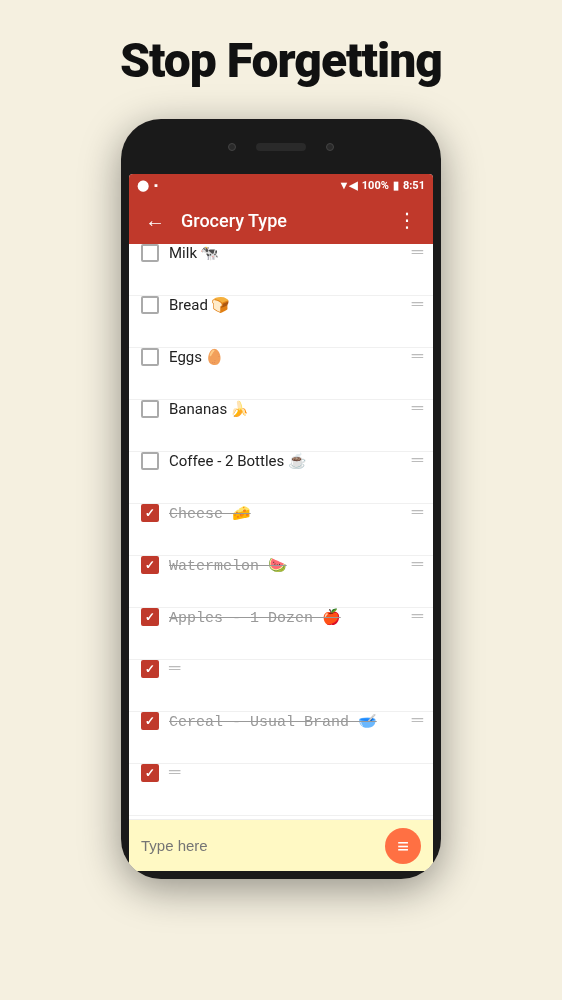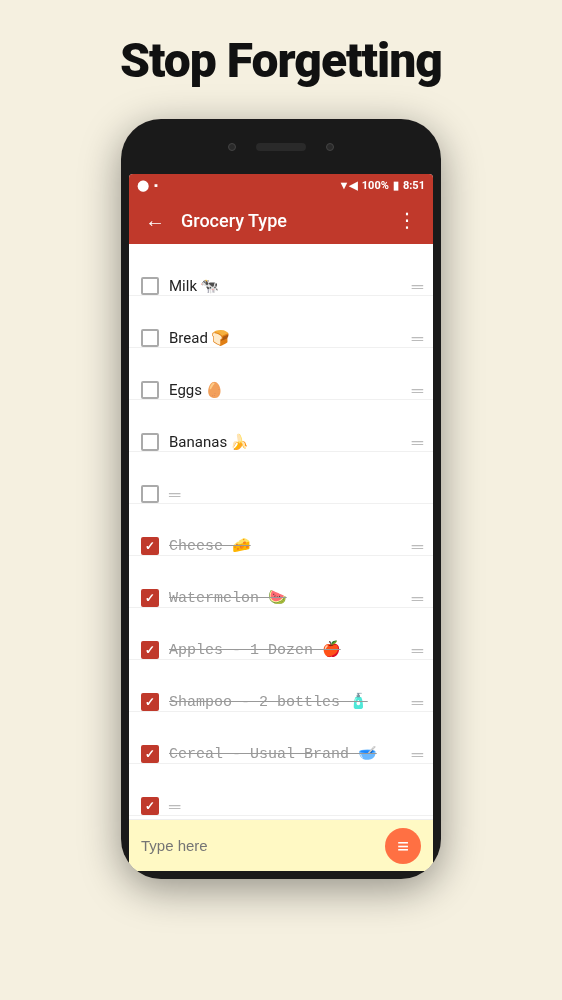--- a/index.html
+++ b/index.html
@@ -136,21 +136,21 @@
 
     
     .list-container {
       flex: 1;
       overflow-y: auto;
       background: #fff;
     }
 
     .list-item {
       display: flex;
-      align-items: flex-end;
+      align-items: flex-start;
       padding: 0 12px;
       height: 52px;
       border-bottom: 1px solid #f0f0f0;
       gap: 10px;
     }
 
     .checkbox {
       width: 18px;
       height: 18px;
       border: 2px solid #aaa;
@@ -279,40 +279,40 @@
             <span class="item-text">Eggs 🥚</span>
             <span class="drag-handle">═</span>
           </div>
           <div class="list-item">
             <div class="checkbox"></div>
             <span class="item-text">Bananas 🍌</span>
             <span class="drag-handle">═</span>
           </div>
           <div class="list-item">
             <div class="checkbox"></div>
+            <span class="item-text">Coffee - 2 Bottles ☕</span>
             <span class="drag-handle">═</span>
           </div>
           <div class="list-item">
             <div class="checkbox checked"></div>
             <span class="item-text strikethrough">Cheese 🧀</span>
             <span class="drag-handle">═</span>
           </div>
           <div class="list-item">
             <div class="checkbox checked"></div>
             <span class="item-text strikethrough">Watermelon 🍉</span>
             <span class="drag-handle">═</span>
           </div>
           <div class="list-item">
             <div class="checkbox checked"></div>
             <span class="item-text strikethrough">Apples - 1 Dozen 🍎</span>
             <span class="drag-handle">═</span>
           </div>
           <div class="list-item">
             <div class="checkbox checked"></div>
-            <span class="item-text strikethrough">Shampoo - 2 bottles 🧴</span>
             <span class="drag-handle">═</span>
           </div>
           <div class="list-item">
             <div class="checkbox checked"></div>
             <span class="item-text strikethrough">Cereal - Usual Brand 🥣</span>
             <span class="drag-handle">═</span>
           </div>
           <div class="list-item">
             <div class="checkbox checked"></div>
             <span class="drag-handle">═</span>

